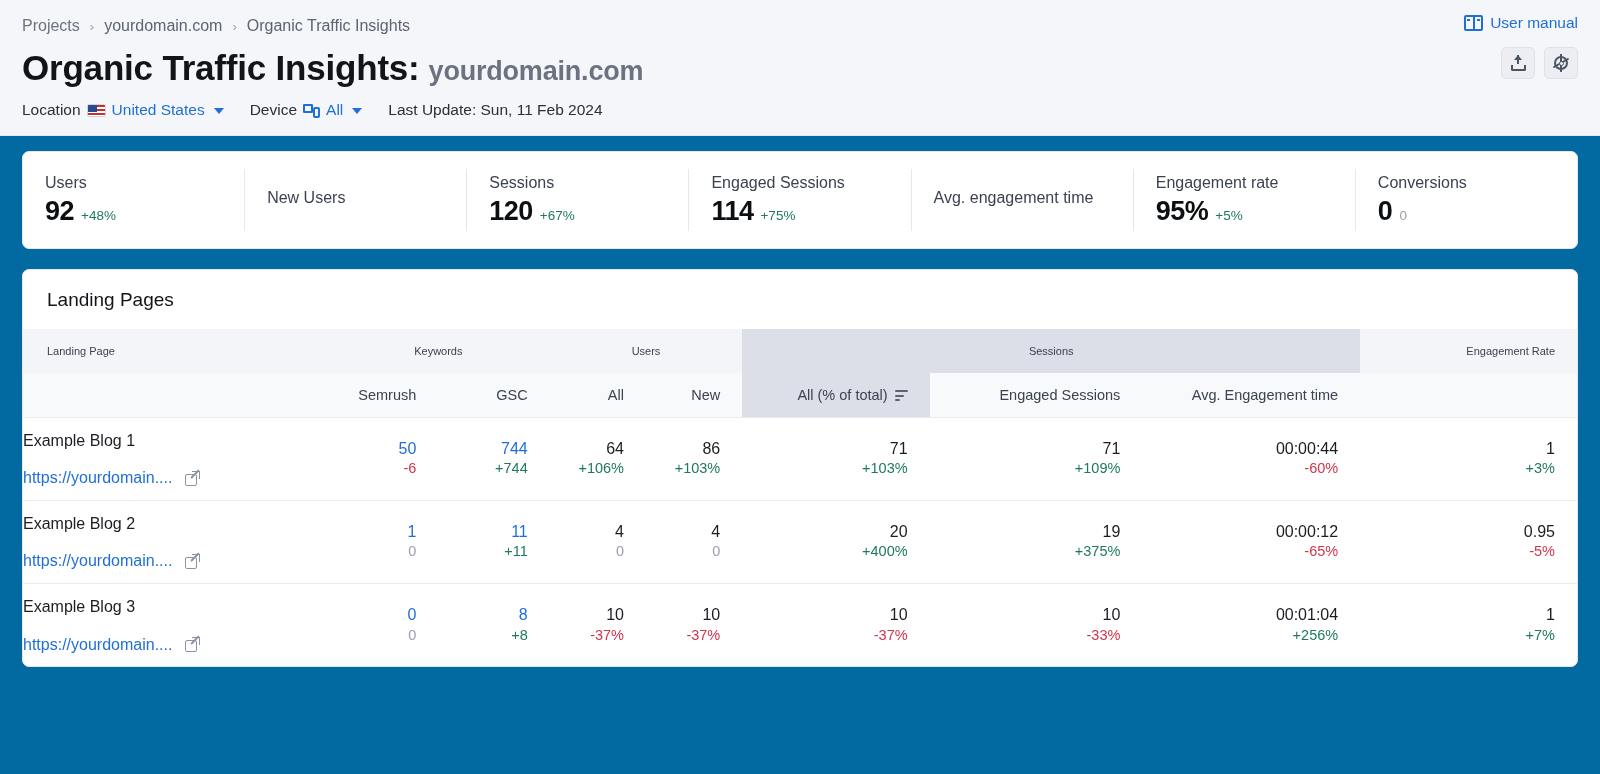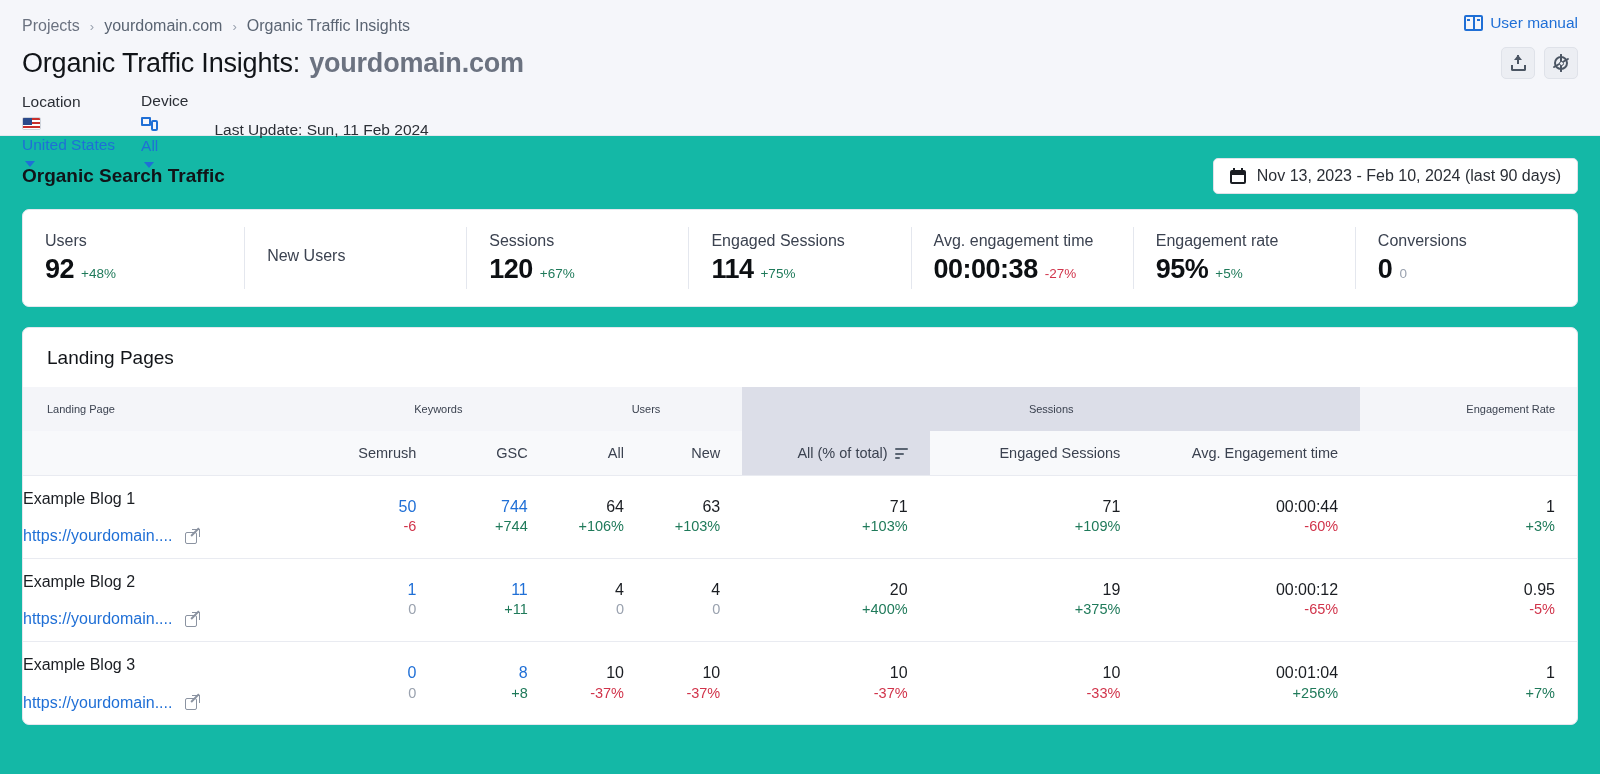--- a/index.html
+++ b/index.html
@@ -3,41 +3,41 @@
 <meta charset="utf-8">
 <style>
   * { box-sizing: border-box; margin: 0; padding: 0; }
   html, body {
     width: 1600px; height: 774px;
     font-family: "Liberation Sans", sans-serif;
     background: #f5f6fa;
     color: #222;
     overflow: hidden;
   }
-  .page { width: 1600px; height: 774px; position: relative; background: #14b8a6; }
+  .page { width: 1600px; height: 774px; position: relative; background: #0369a1; }
 
   
   .header {
     background: #f5f6fa;
     padding: 14px 22px 0 22px;
     position: relative;
     border-bottom: 1px solid #e5e7ed;
     height: 136px;
   }
   .breadcrumb { display: flex; align-items: center; gap: 10px; font-size: 16px; color: #6b7280; height: 24px; }
   .breadcrumb .crumb { color: #5a6472; }
   .breadcrumb .crumb.first { color: #6b7280; }
   .breadcrumb .sep { color: #9aa2af; font-size: 13px; line-height: 1; }
 
   .title-row { display: flex; align-items: baseline; gap: 9px; margin-top: 10px; }
-  .title-main { font-size: 27px; font-weight: 400; color: #111418; letter-spacing: -0.2px; }
+  .title-main { font-size: 35px; font-weight: 700; color: #111418; letter-spacing: -0.2px; }
   .title-domain { font-size: 27px; font-weight: 700; color: #6b7280; letter-spacing: -0.2px; }
 
   .meta-row { display: flex; align-items: center; margin-top: 13px; font-size: 15.5px; color: #2b2f36; }
-  .meta-item { display: flex; gap: 6px; flex-direction: column; }
+  .meta-item { display: flex; align-items: center; gap: 6px; }
   .meta-item + .meta-item { margin-left: 26px; }
   .meta-label { color: #2b2f36; }
   .meta-value { color: #1f6fd6; }
   .chev { width: 0; height: 0; border-left: 5px solid transparent; border-right: 5px solid transparent; border-top: 6px solid #1f6fd6; margin-left: 3px; position: relative; top: 1px; }
   .flag { width: 19px; height: 13px; border-radius: 2px; overflow: hidden; position: relative; display: inline-block; background: #fff; border: 1px solid #cfd4dc; }
   .flag .stripes { position: absolute; inset: 0; background: repeating-linear-gradient(to bottom, #c9302c 0 2px, #ffffff 2px 4px); }
   .flag .canton { position: absolute; left: 0; top: 0; width: 9px; height: 7px; background: #2a4a8b; }
   .dev-icon { width: 17px; height: 15px; position: relative; display: inline-block; }
   .dev-icon .scr { position: absolute; left: 0; top: 1px; width: 10px; height: 9px; border: 2px solid #1f6fd6; border-radius: 1px; }
   .dev-icon .ph { position: absolute; right: 0; bottom: 0; width: 7px; height: 11px; border: 2px solid #1f6fd6; border-radius: 2px; background: #f5f6fa; }
@@ -191,32 +191,20 @@
             <span class="ring"></span>
             <i></i>
             <i></i>
             <i></i>
             <span class="hole"></span>
           </span>
       </div>
     </div>
   </div>
 
-  <div class="section-bar">
-    <div class="section-title">Organic Search Traffic</div>
-    <div class="date-pill">
-      <span class="cal-ico">
-          <span class="body"></span>
-          <span class="top"></span>
-          <span class="p1"></span>
-          <span class="p2"></span>
-        </span>
-      <span>Nov 13, 2023 - Feb 10, 2024 (last 90 days)</span>
-    </div>
-  </div>
 
   <div class="metrics-card">
     <div class="metric">
       <div class="metric-label">Users</div>
       <div class="metric-valrow">
         <span class="metric-value">92</span>
         <span class="metric-delta up">+48%</span>
       </div>
     </div>
     <div class="metric">
@@ -231,24 +219,20 @@
     </div>
     <div class="metric">
       <div class="metric-label">Engaged Sessions</div>
       <div class="metric-valrow">
         <span class="metric-value">114</span>
         <span class="metric-delta up">+75%</span>
       </div>
     </div>
     <div class="metric">
       <div class="metric-label">Avg. engagement time</div>
-      <div class="metric-valrow">
-        <span class="metric-value">00:00:38</span>
-        <span class="metric-delta down">-27%</span>
-      </div>
     </div>
     <div class="metric">
       <div class="metric-label">Engagement rate</div>
       <div class="metric-valrow">
         <span class="metric-value">95%</span>
         <span class="metric-delta up">+5%</span>
       </div>
     </div>
     <div class="metric">
       <div class="metric-label">Conversions</div>
@@ -329,21 +313,21 @@
               </span>
             </td>
           <td>
               <span class="cell-main">
                 <span class="v">64</span>
                 <span class="d up">+106%</span>
               </span>
             </td>
           <td>
               <span class="cell-main">
-                <span class="v">63</span>
+                <span class="v">86</span>
                 <span class="d up">+103%</span>
               </span>
             </td>
           <td>
               <span class="cell-main">
                 <span class="v">71</span>
                 <span class="d up">+103%</span>
               </span>
             </td>
           <td>

